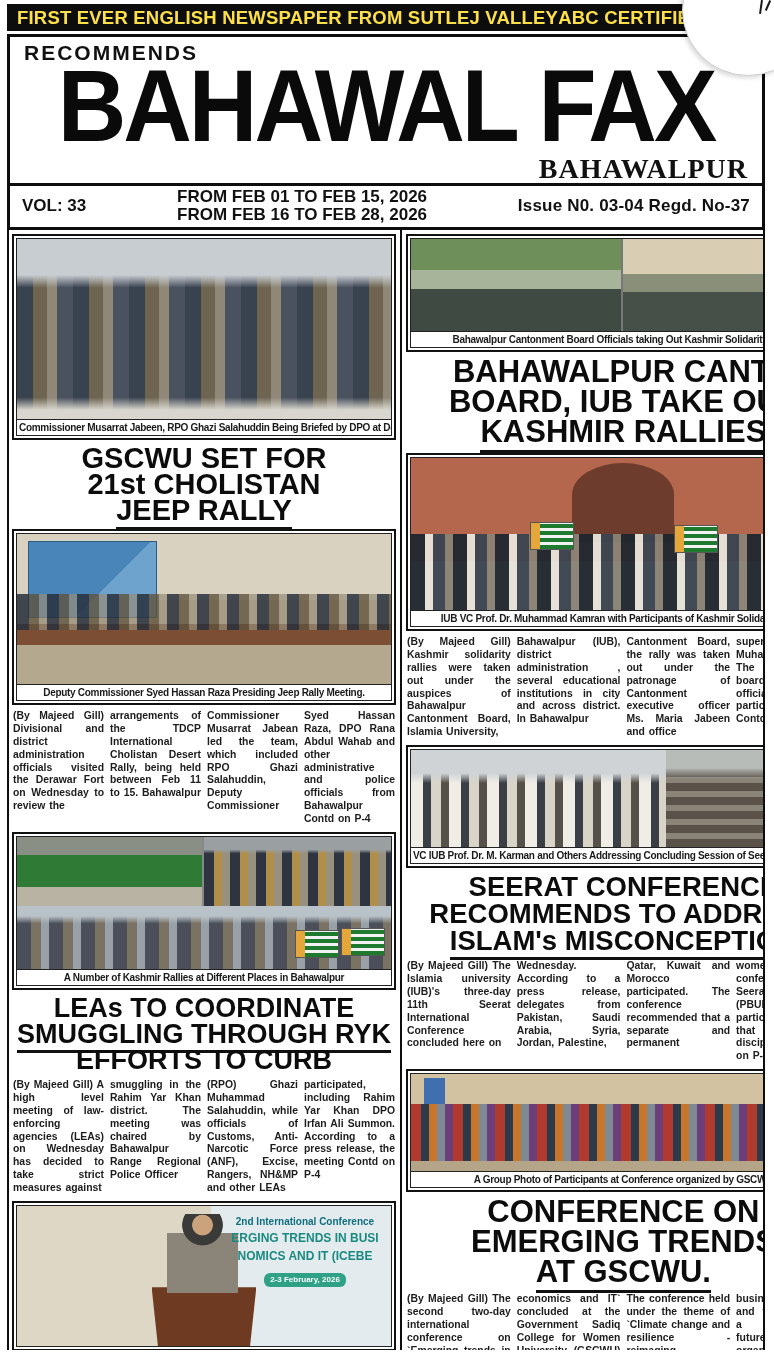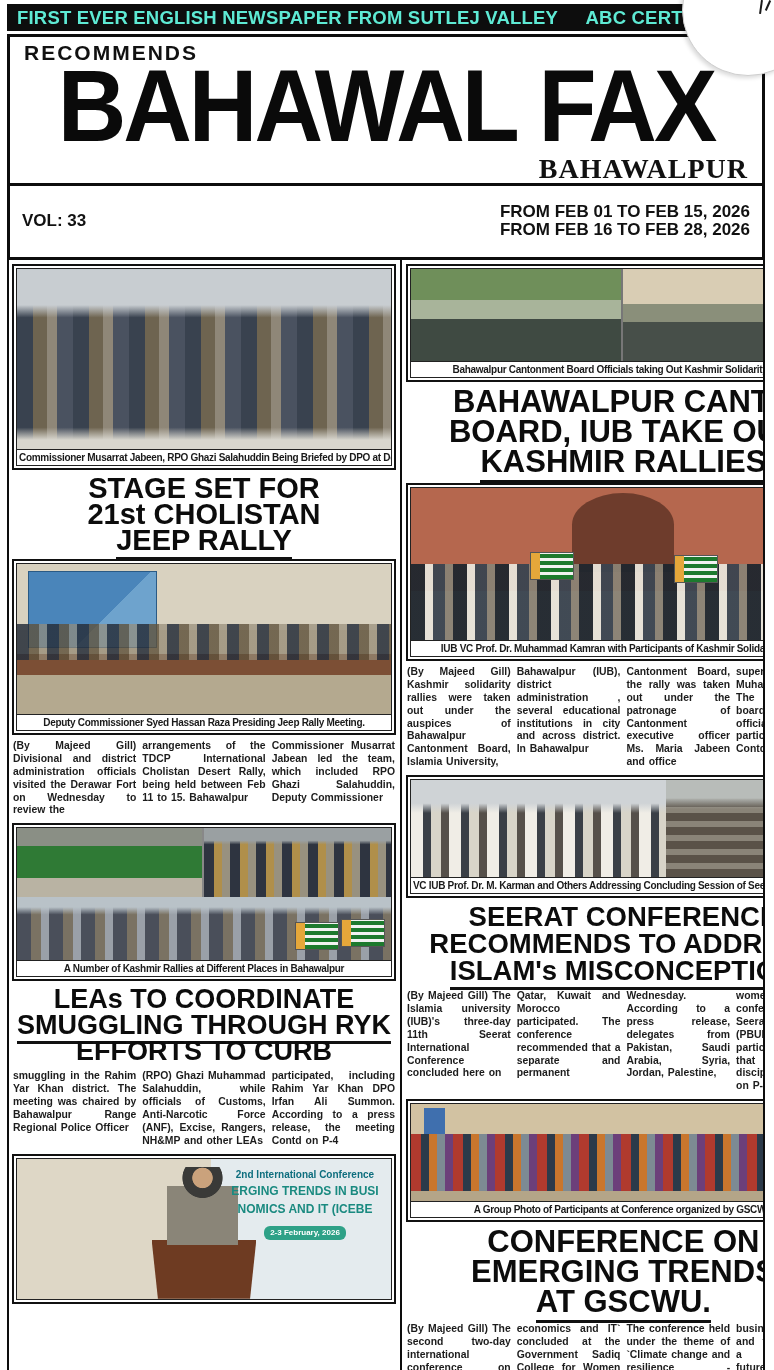--- a/index.html
+++ b/index.html
@@ -1,35 +1,35 @@
 <!DOCTYPE html>
 <html><head>
 <meta charset="utf-8">
 <style>
   html,body{margin:0;padding:0;background:#ffffff;}
   body{width:774px;height:1370px;overflow:hidden;font-family:"Liberation Sans",sans-serif;color:#111;position:relative;}
   .page-frame{position:absolute;left:7px;top:4px;width:758px;height:1366px;}
 
   
-  .strip{height:27px;background:#0d0d0d;color:#5eead4;display:flex;align-items:center;justify-content:space-between;padding:0 10px;font-weight:bold;font-size:18.5px;letter-spacing:.2px;white-space:nowrap;}
+  .strip{height:27px;background:#0d0d0d;color:#fde047;display:flex;align-items:center;justify-content:flex-start;padding:0 10px;font-weight:bold;font-size:18.5px;letter-spacing:.2px;white-space:nowrap;}
   .strip .r{margin-right:24px;}
 
   
   .corner-curl{position:absolute;top:-56px;right:-40px;width:130px;height:130px;border-radius:50%;background:#fff;border:1px solid #cfcfcf;z-index:9;box-shadow:-2px 2px 4px rgba(0,0,0,.15);}
   .corner-mark{position:absolute;top:0;right:2px;z-index:10;width:14px;height:16px;}
   .corner-mark i{position:absolute;background:#1a1a1a;width:2px;height:14px;display:block;}
   .corner-mark i:nth-child(1){left:2px;transform:rotate(8deg);}
   .corner-mark i:nth-child(2){left:9px;transform:rotate(24deg);height:11px;}
 
   
   .masthead{border:3px solid #0d0d0d;margin-top:3px;background:#fff;}
   .freq{font-weight:bold;font-size:21px;letter-spacing:2px;padding:4px 0 0 14px;}
   .paper-title{font-weight:bold;font-size:95px;line-height:.88;text-align:center;letter-spacing:-3px;transform:scaleY(1.08);transform-origin:center top;white-space:nowrap;color:#0a0a0a;margin-top:-4px;}
   .paper-city{font-family:"Liberation Serif",serif;font-weight:bold;font-size:28px;text-align:right;padding-right:14px;line-height:1;margin-top:10px;letter-spacing:1px;}
-  .vol-bar{border-top:3px solid #0d0d0d;display:flex;align-items:center;justify-content:space-between;padding:17px 12px;font-weight:bold;font-size:17px;}
+  .vol-bar{border-top:3px solid #0d0d0d;display:flex;align-items:center;justify-content:space-between;padding:2px 12px;font-weight:bold;font-size:17px;}
   .vol-dates{line-height:1.1;text-align:right;}
   .vol-issue{letter-spacing:.2px;}
 
   
   .content{display:flex;border-left:2px solid #0d0d0d;border-right:2px solid #0d0d0d;height:1120px;overflow:hidden;background:#fff;}
   .col-left{width:384px;padding:4px 4px 0 3px;}
   .col-right{flex:1;border-left:2px solid #0d0d0d;padding:4px 3px 0 4px;}
 
   
   .figure{border:2px solid #111;padding:2px;background:#fff;margin-bottom:5px;}
@@ -97,69 +97,72 @@
   <div class="masthead">
     <div class="freq">RECOMMENDS</div>
     <div class="paper-title">BAHAWAL FAX</div>
     <div class="paper-city">BAHAWALPUR</div>
     <div class="vol-bar">
       <span>VOL: 33</span>
       <span class="vol-dates">
         <div>FROM FEB 01 TO FEB 15, 2026</div>
         <div>FROM FEB 16 TO FEB 28, 2026</div>
       </span>
+      <span class="vol-issue">Issue N0. 03-04 Regd. No-37</span>
     </div>
   </div>
 
   <div class="content">
 
     <div class="col-left">
 
       <div class="figure">
         <div class="ph ph-derawar"></div>
         <div class="cap">Commissioner Musarrat Jabeen, RPO Ghazi Salahuddin Being Briefed by DPO at Derawar Fort.</div>
       </div>
 
       <div class="headline hl-jeep">
-        <div>STAGE SET FOR</div>
+        <div>GSCWU SET FOR</div>
         <div>21st CHOLISTAN</div>
         <div><span class="ul">JEEP RALLY</span></div>
       </div>
 
       <div class="figure">
         <div class="ph ph-meeting">
           <div class="map"></div>
         </div>
         <div class="cap">Deputy Commissioner Syed Hassan Raza Presiding Jeep Rally Meeting.</div>
       </div>
 
       <div class="story">
         <div class="col">(By Majeed Gill) Divisional and district administration officials visited the Derawar Fort on Wednesday to review the</div>
         <div class="col">arrangements of the TDCP International Cholistan Desert Rally, being held between Feb 11 to 15. Bahawalpur</div>
         <div class="col">Commissioner Musarrat Jabean led the team, which included RPO Ghazi Salahuddin, Deputy Commissioner</div>
+        <div class="col">Syed Hassan Raza, DPO Rana Abdul Wahab and other administrative and police officials from Bahawalpur Contd on P-4</div>
       </div>
 
       <div class="figure">
         <div class="ph ph-collage">
           <div class="c-tl"></div>
           <div class="c-tr"></div>
           <div class="c-b"></div>
           <div class="kflag" style="right:14%;bottom:8%;"></div>
           <div class="kflag" style="right:1.5%;bottom:10%;"></div>
         </div>
         <div class="cap">A Number of Kashmir Rallies at Different Places in Bahawalpur</div>
       </div>
 
       <div class="headline hl-leas">
         <div>LEAs TO COORDINATE</div>
         <div><span class="ul">SMUGGLING THROUGH RYK</span></div>
         <div>EFFORTS TO CURB</div>
       </div>
 
       <div class="story">
+        <div class="col">(By Majeed Gill) A high level meeting of law-enforcing agencies (LEAs) on Wednesday has decided to take strict measures against</div>
         <div class="col">smuggling in the Rahim Yar Khan district. The meeting was chaired by Bahawalpur Range Regional Police Officer</div>
         <div class="col">(RPO) Ghazi Muhammad Salahuddin, while officials of Customs, Anti-Narcotic Force (ANF), Excise, Rangers, NH&amp;MP and other LEAs</div>
         <div class="col">participated, including Rahim Yar Khan DPO Irfan Ali Summon. According to a press release, the meeting Contd on P-4</div>
       </div>
 
       <div class="figure">
         <div class="ph ph-icebe">
           <div class="podium"></div>
           <div class="speaker"></div>
           <div class="banner-text">
@@ -215,22 +218,22 @@
       </div>
 
       <div class="headline hl-seerat">
         <div>SEERAT CONFERENCE</div>
         <div>RECOMMENDS TO ADDRESS</div>
         <div><span class="ul">ISLAM's MISCONCEPTION</span></div>
       </div>
 
       <div class="story">
         <div class="col">(By Majeed Gill) The Islamia university (IUB)'s three-day 11th Seerat International Conference concluded here on</div>
+        <div class="col">Wednesday. According to a press release, delegates from Pakistan, Saudi Arabia, Syria, Jordan, Palestine,</div>
         <div class="col">Qatar, Kuwait and Morocco participated. The conference recommended that a separate and permanent</div>
-        <div class="col">Wednesday. According to a press release, delegates from Pakistan, Saudi Arabia, Syria, Jordan, Palestine,</div>
         <div class="col">women`s conference on the Seeratun Nabi (PBUH) be held. The participants said that inter-disciplinary Contd on P-4</div>
       </div>
 
       <div class="figure">
         <div class="ph ph-gscwu">
           <div class="std" style="left:3%;"></div>
 
           <div class="row"></div>
           <div class="floor"></div>
         </div>

